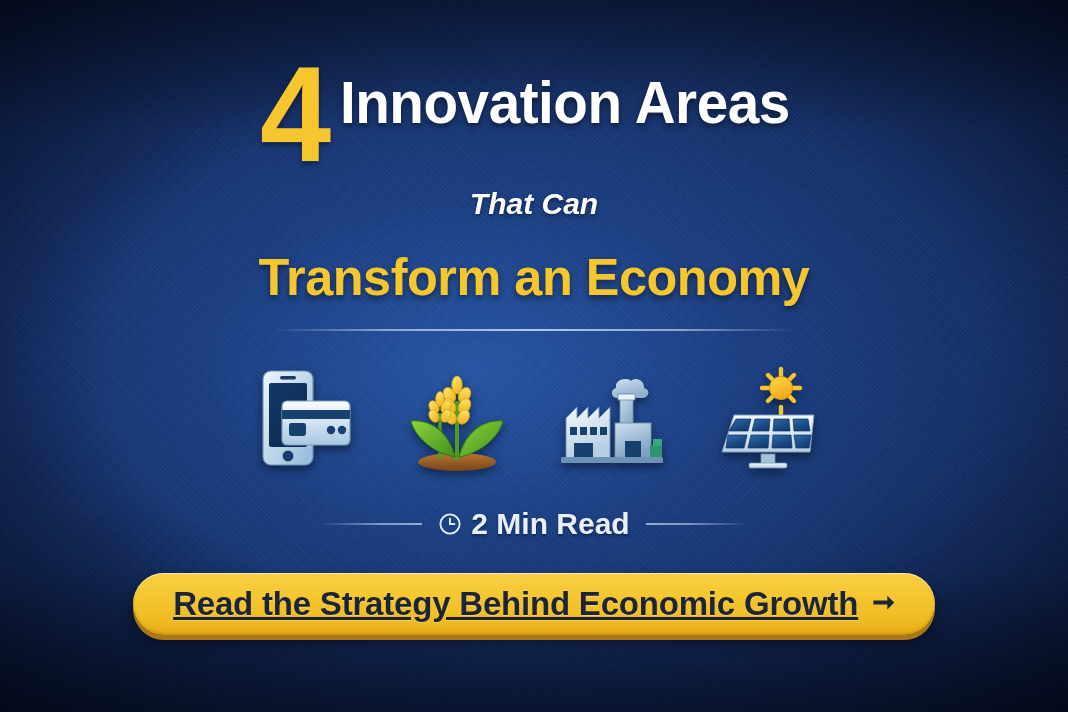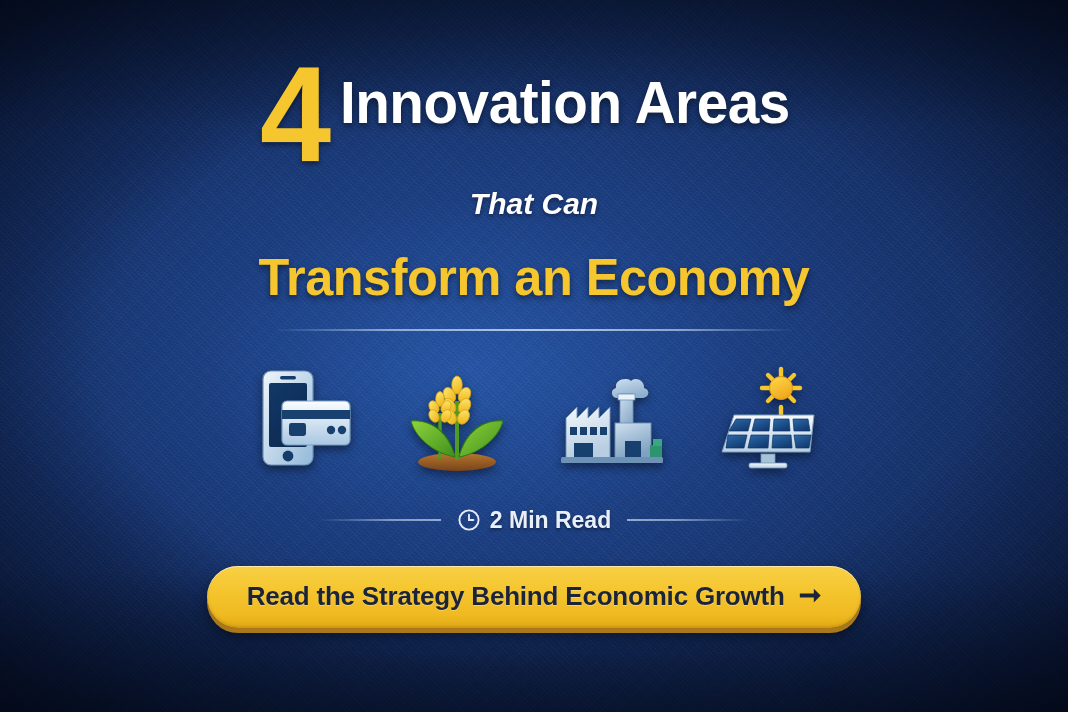--- a/index.html
+++ b/index.html
@@ -136,21 +136,21 @@
     background:linear-gradient(to right, rgba(190,212,245,0) 0%, rgba(200,218,246,.58) 60%, rgba(204,221,247,.68) 100%);
   }
   .readtime .line.right {
     background:linear-gradient(to left, rgba(190,212,245,0) 0%, rgba(200,218,246,.58) 60%, rgba(204,221,247,.68) 100%);
   }
   .readtime .rt-inner {
     display:flex; align-items:center; gap:9px;
     white-space:nowrap;
   }
   .readtime .rt-label {
-    font-size:23px; font-weight:bold; color:#e9eff9;
+    font-size:30px; font-weight:bold; color:#e9eff9;
     text-shadow:0 2px 3px rgba(0,0,0,.42);
   }
   .clock { width:24px; height:24px; display:block; }
 
   
   .cta-wrap {
     margin-top:32px;
     position:relative;
   }
   .cta {
@@ -162,25 +162,26 @@
     border-radius:34px;
     background:linear-gradient(to bottom, #f8d046 0%, #f5c62f 38%, #efba22 78%, #e3ab16 100%);
     box-shadow:
       0 5px 0 #a9781a,
       0 8px 14px rgba(0,0,0,.48),
       inset 0 1px 0 rgba(255,255,255,.55),
       inset 0 -2px 3px rgba(150,100,0,.30);
     cursor:pointer;
   }
   .cta-label {
-    font-size:26px; font-weight:bold;
+    font-size:33px; font-weight:bold;
     color:#1b2438;
     letter-spacing:-0.2px;
     white-space:nowrap;
     text-shadow:0 1px 0 rgba(255,255,255,.28);
+    text-decoration:underline;
   }
   .cta-arrow {
     font-size:27px; font-weight:bold; color:#1b2438;
     line-height:1;
     transform:translateY(-1px);
   }
 </style>
 </head>
 <body>
 

